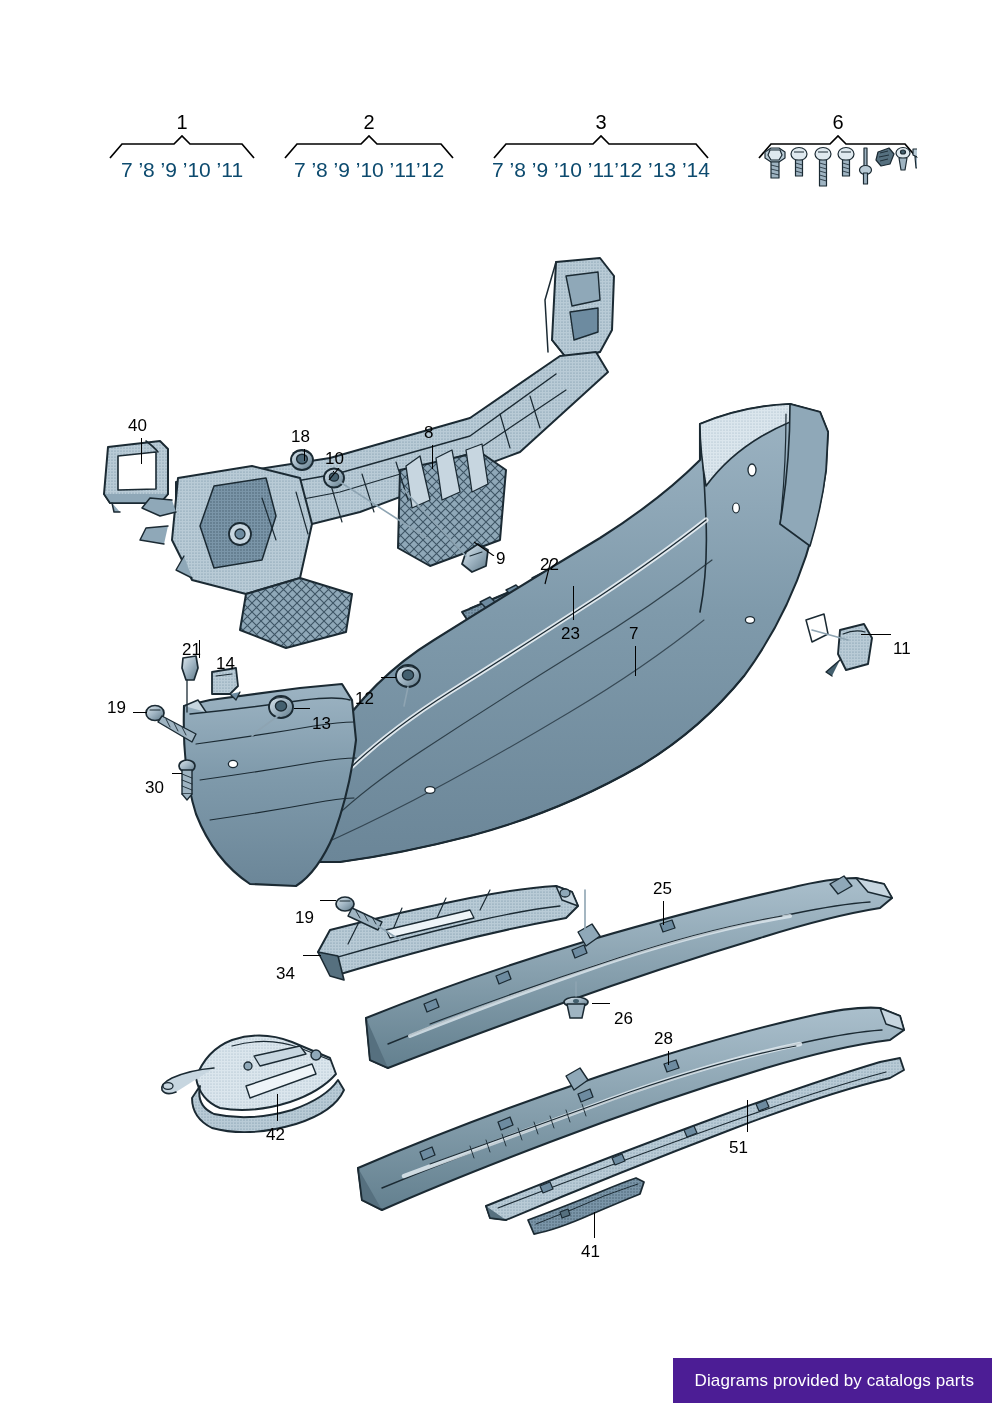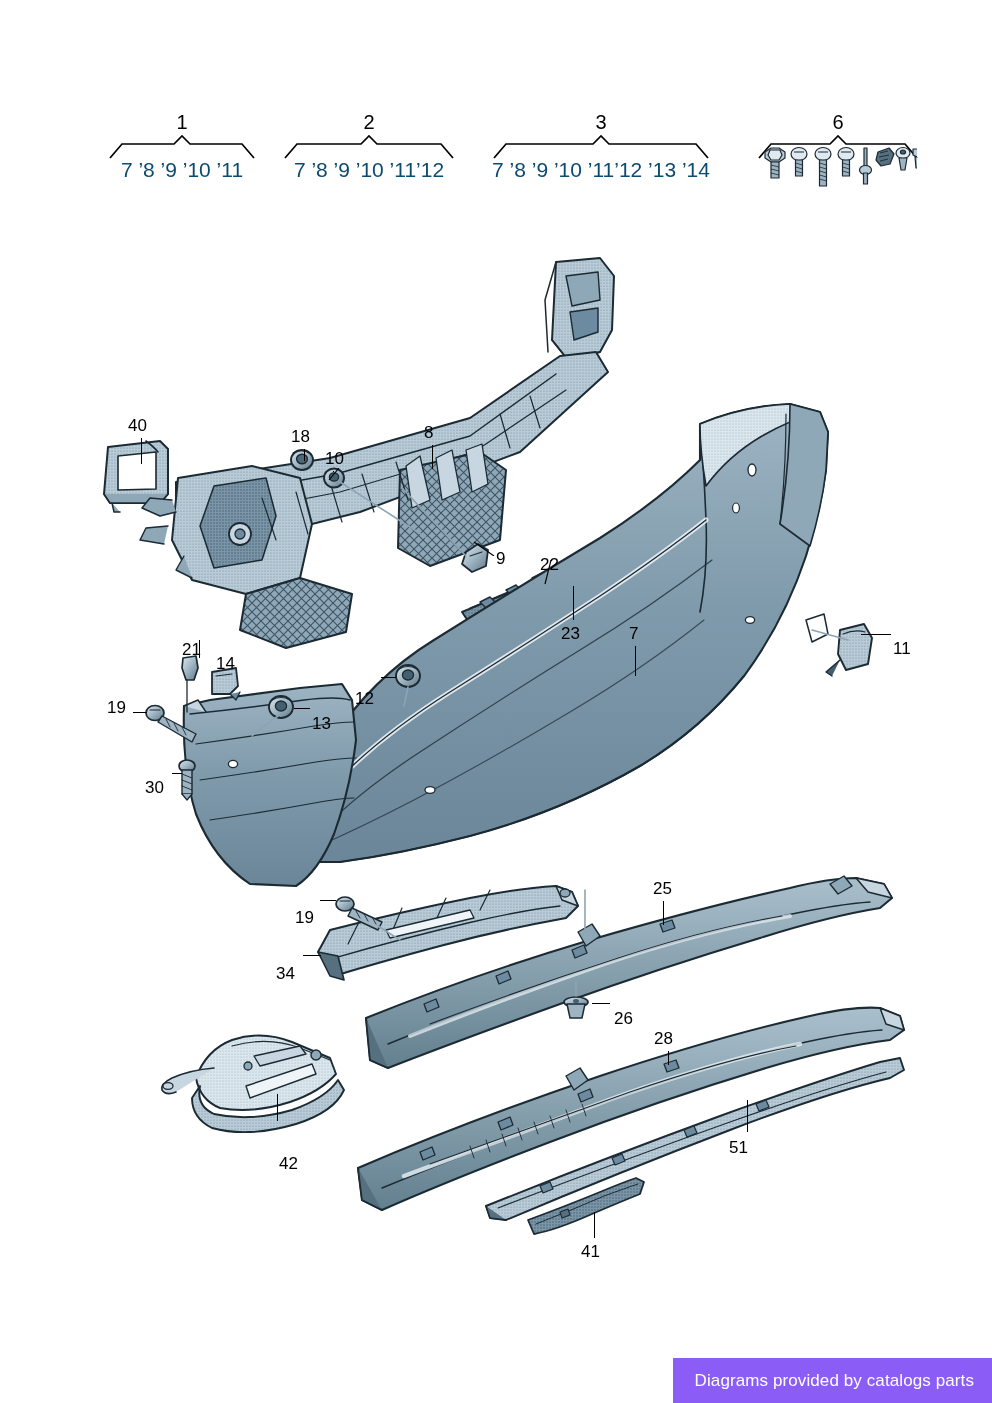--- a/index.html
+++ b/index.html
@@ -27,21 +27,21 @@
   .lbl{
     position:absolute;font-size:17px;line-height:23px;color:#000;
     white-space:nowrap;
   }
   .lead{position:absolute;background:#000;}
   .lead.v{width:1px;}
   .lead.h{height:1px;}
 
   
   #wm{
-    position:absolute;right:0;bottom:0;background:#8b5cf6;color:#fff;
+    position:absolute;right:0;bottom:0;background:#4c1d95;color:#fff;
     font-size:17px;line-height:17px;padding:14px 18px 14px 22px;
     letter-spacing:.1px;white-space:nowrap;
   }
 
   
   #art{position:absolute;left:0;top:0;width:992px;height:1403px;}
 </style>
 </head>
 <body>
 
@@ -533,18 +533,18 @@
 
   <div class="lbl" style="left:654px;top:1027px;">28</div>
   <div class="lead v" style="left:668px;top:1051px;height:14px;"></div>
 
   <div class="lbl" style="left:729px;top:1136px;">51</div>
   <div class="lead v" style="left:747px;top:1100px;height:32px;"></div>
 
   <div class="lbl" style="left:581px;top:1240px;">41</div>
   <div class="lead v" style="left:594px;top:1212px;height:26px;"></div>
 
-  <div class="lbl" style="left:279px;top:1123px;margin-top:29px;">42</div>
+  <div class="lbl" style="left:266px;top:1123px;">42</div>
   <div class="lead v" style="left:277px;top:1094px;height:27px;"></div>
 
   <div id="wm">Diagrams provided by catalogs parts</div>
 
 </div>
 
 </body></html>

